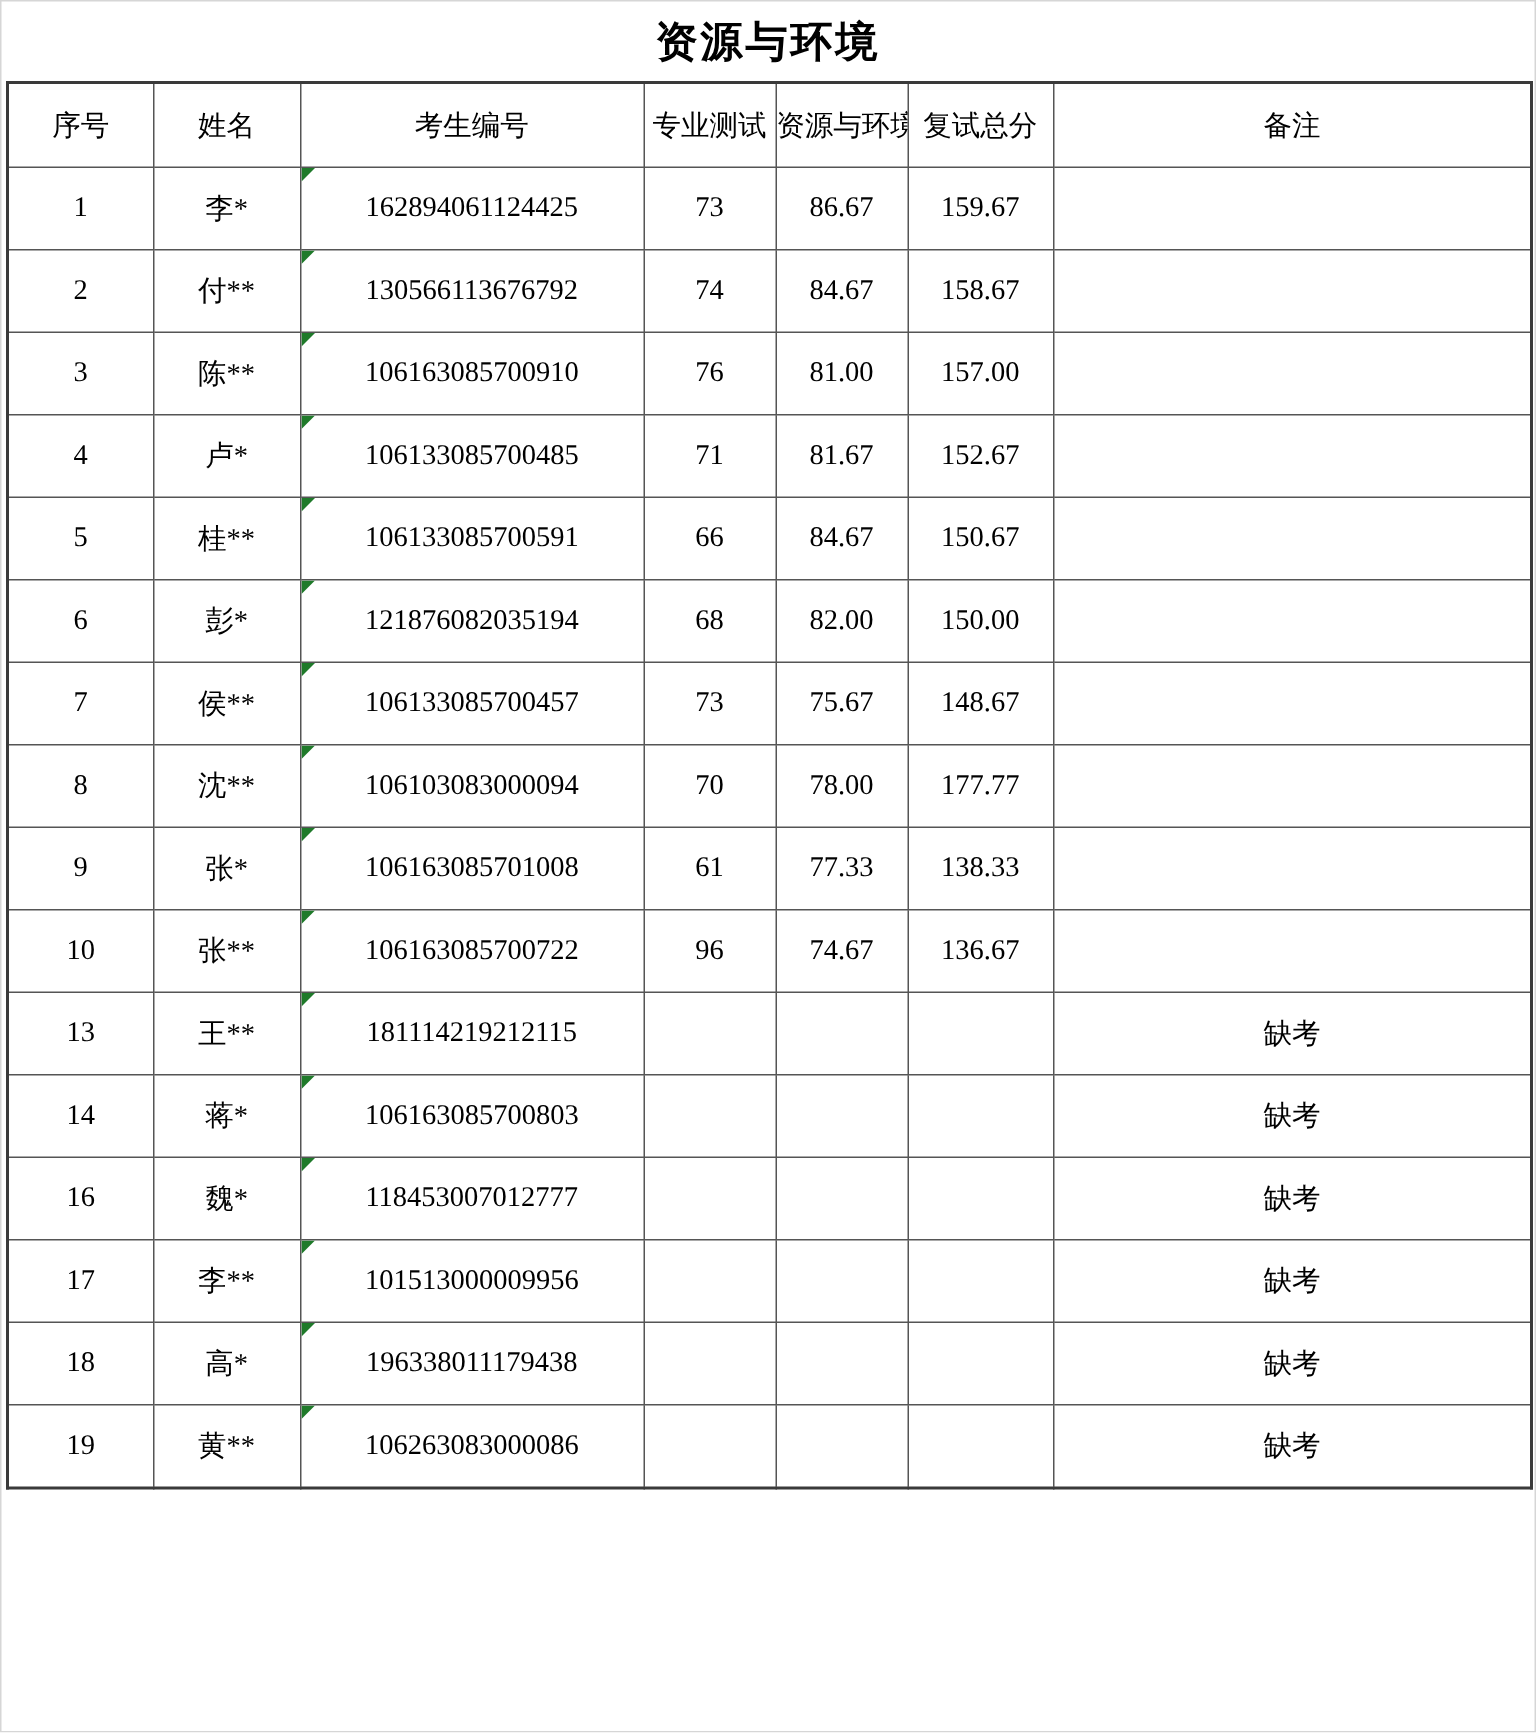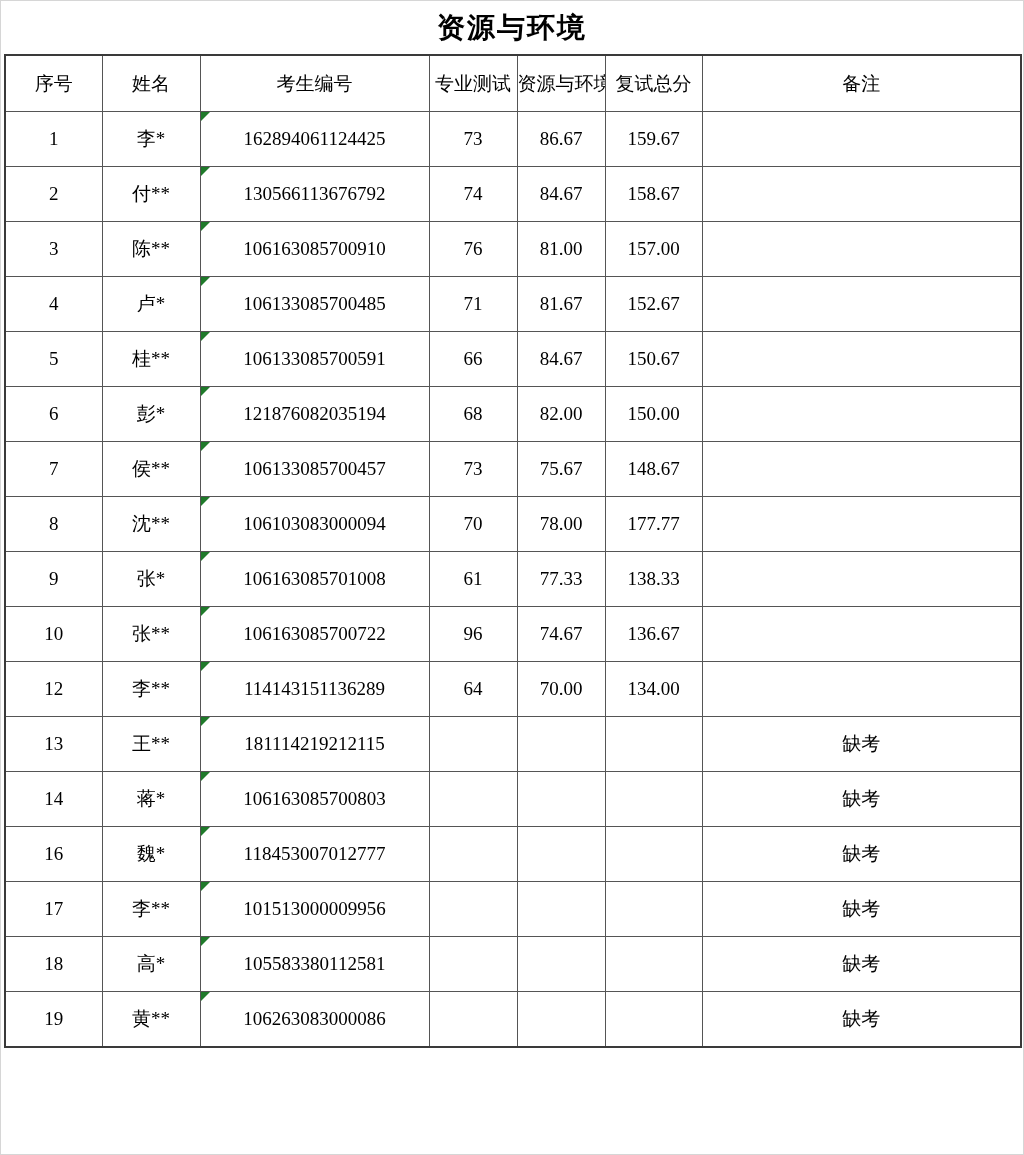--- a/index.html
+++ b/index.html
@@ -180,29 +180,20 @@
         <tr>
           <td><span>10</span></td>
           <td><span>张**</span></td>
           <td><span class="tri"></span><span>106163085700722</span></td>
           <td><span>96</span></td>
           <td><span>74.67</span></td>
           <td><span>136.67</span></td>
           <td><span></span></td>
         </tr>
         <tr>
-          <td><span>12</span></td>
-          <td><span>李**</span></td>
-          <td><span class="tri"></span><span>114143151136289</span></td>
-          <td><span>64</span></td>
-          <td><span>70.00</span></td>
-          <td><span>134.00</span></td>
-          <td><span></span></td>
-        </tr>
-        <tr>
           <td><span>13</span></td>
           <td><span>王**</span></td>
           <td><span class="tri"></span><span>181114219212115</span></td>
           <td><span></span></td>
           <td><span></span></td>
           <td><span></span></td>
           <td><span>缺考</span></td>
         </tr>
         <tr>
           <td><span>14</span></td>
@@ -227,21 +218,21 @@
           <td><span>李**</span></td>
           <td><span class="tri"></span><span>101513000009956</span></td>
           <td><span></span></td>
           <td><span></span></td>
           <td><span></span></td>
           <td><span>缺考</span></td>
         </tr>
         <tr>
           <td><span>18</span></td>
           <td><span>高*</span></td>
-          <td><span class="tri"></span><span>105583380112581</span></td>
+          <td><span class="tri"></span><span>196338011179438</span></td>
           <td><span></span></td>
           <td><span></span></td>
           <td><span></span></td>
           <td><span>缺考</span></td>
         </tr>
         <tr>
           <td><span>19</span></td>
           <td><span>黄**</span></td>
           <td><span class="tri"></span><span>106263083000086</span></td>
           <td><span></span></td>

